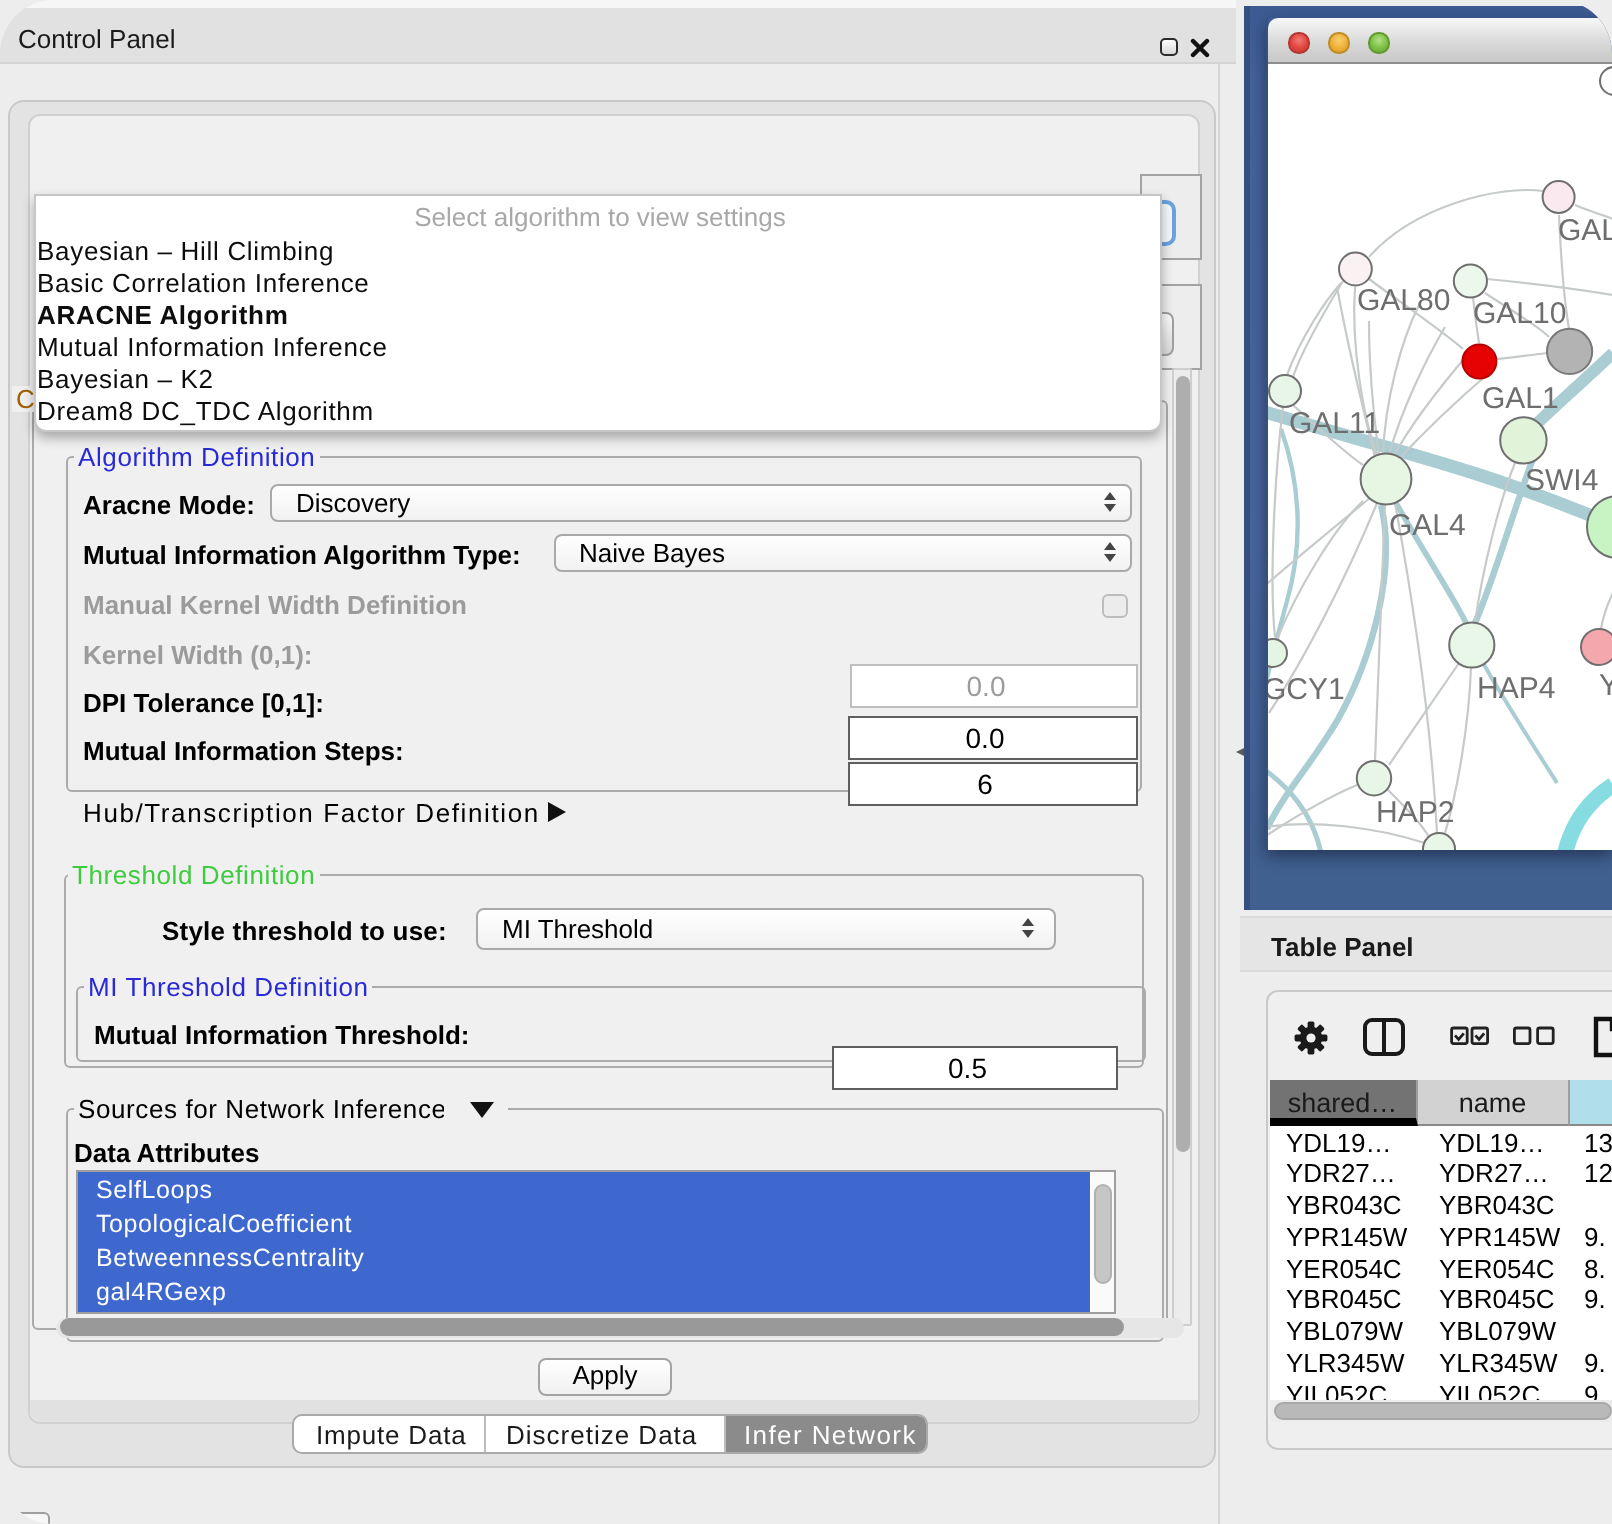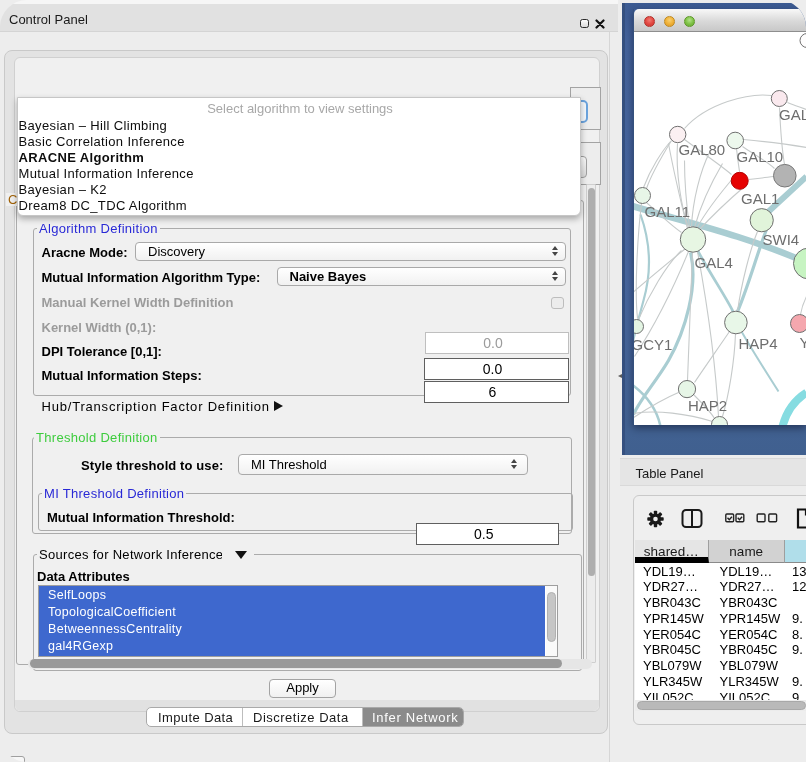--- a/index.html
+++ b/index.html
@@ -57,21 +57,21 @@
 <div class="combo" style="left:135px;top:241.5px;width:430.5px;height:19.5px;">
   <div class="ctext" style="top:2.5px;">Discovery</div>
   <div class="spin" style="right:5.5px;top:3.5px;">
         <div class="up"></div>
         <div class="dn"></div>
       </div>
 </div>
 
 <div class="lbl b" style="left:41.5px;top:269.5px;">Mutual Information Algorithm Type:</div>
 <div class="combo" style="left:276.5px;top:266.5px;width:289px;height:19px;">
-  <div class="ctext" style="top:2px;font-weight:bold;">Naive Bayes</div>
+  <div class="ctext" style="top:2px;">Naive Bayes</div>
   <div class="spin" style="right:5.5px;top:3px;">
         <div class="up"></div>
         <div class="dn"></div>
       </div>
 </div>
 
 <div class="lbl b gray" style="left:41.5px;top:294.5px;">Manual Kernel Width Definition</div>
 <div class="abs" style="left:551px;top:296.5px;width:13px;height:12.5px;border:1px solid #bdbdbd;border-radius:3px;background:#ececec;"></div>
 
 <div class="lbl b gray" style="left:41.5px;top:319.5px;">Kernel Width (0,1):</div>
@@ -229,21 +229,21 @@
       <text x="694" y="267">GAL4</text>
       <text x="631" y="349">GCY1</text>
       <text x="738" y="348.5">HAP4</text>
       <text x="799" y="347">Y</text>
       <text x="687.5" y="410.5">HAP2</text>
     </g>
   </svg>
   </div>
 </div>
 
-<div class="abs" style="left:620px;top:458px;width:186px;height:27.5px;background:#e5e5e5;border-top:1px solid #d9d9d9;border-bottom:1px solid #d9d9d9;">
+<div class="abs" style="left:620px;top:458px;width:186px;height:27.5px;background:#e5e5e5;border-top:1px solid #d9d9d9;border-bottom:1px solid #d9d9d9;font-weight:bold;">
   <div class="abs" style="left:15.5px;top:7px;font-size:13px;color:#1a1a1a;line-height:16px;">Table Panel</div>
 </div>
 
 <div class="abs" style="left:632.5px;top:494.5px;width:200px;height:230px;background:#efefef;border:1px solid #c9c9c9;border-radius:6px;"></div>
 
 <svg class="abs" style="left:634px;top:495px;" width="172" height="42" viewBox="0 0 172 42">
 
   <g transform="translate(21.5,24)">
     <g fill="#1a1a1a">
       <circle r="5.6"></circle>
@@ -276,21 +276,21 @@
   <g stroke="#222" fill="none" stroke-width="1.4">
     <rect x="123.2" y="19" width="7.8" height="7.8" rx="1"></rect>
     <rect x="134.8" y="19" width="7.8" height="7.8" rx="1"></rect>
   </g>
 
   <path d="M164 14.5 h8 v5 h5 v13 h-13 z" fill="none" stroke="#111" stroke-width="2.2"></path>
 </svg>
 
 <div class="abs" style="left:634.5px;top:539.5px;width:171.5px;height:171.5px;background:#fff;overflow:hidden;">
 
-  <div class="abs" style="left:0;top:0;width:74.5px;height:23.5px;background:#e5e5e5;border-right:1px solid #9e9e9e;border-bottom:6px solid #000000;">
+  <div class="abs" style="left:0;top:0;width:74.5px;height:23.5px;background:#737373;border-right:1px solid #9e9e9e;border-bottom:4px solid #000000;">
     <div style="text-align:center;font-size:13.5px;line-height:23px;color:#1a1a1a;">shared…</div>
   </div>
   <div class="abs" style="left:74.5px;top:0;width:75.5px;height:23.5px;background:#d2d2d2;border-right:1px solid #9e9e9e;border-bottom:1px solid #8a8a8a;">
     <div style="text-align:center;font-size:13.5px;line-height:23px;color:#1a1a1a;">name</div>
   </div>
   <div class="abs" style="left:150px;top:0;width:21.5px;height:23.5px;background:#b0deea;border-bottom:1px solid #8a8a8a;"></div>
 
   <div class="abs" style="left:8.5px;top:24px;font-size:13px;line-height:15.8px;color:#000;">YDL19…<br>YDR27…<br>YBR043C<br>YPR145W<br>YER054C<br>YBR045C<br>YBL079W<br>YLR345W<br>YIL052C</div>
   <div class="abs" style="left:85px;top:24px;font-size:13px;line-height:15.8px;color:#000;">YDL19…<br>YDR27…<br>YBR043C<br>YPR145W<br>YER054C<br>YBR045C<br>YBL079W<br>YLR345W<br>YIL052C</div>
   <div class="abs" style="left:157.5px;top:24px;font-size:13px;line-height:15.8px;color:#000;">13<br>12<br>&nbsp;<br>9.<br>8.<br>9.<br>&nbsp;<br>9.<br>9.</div>

